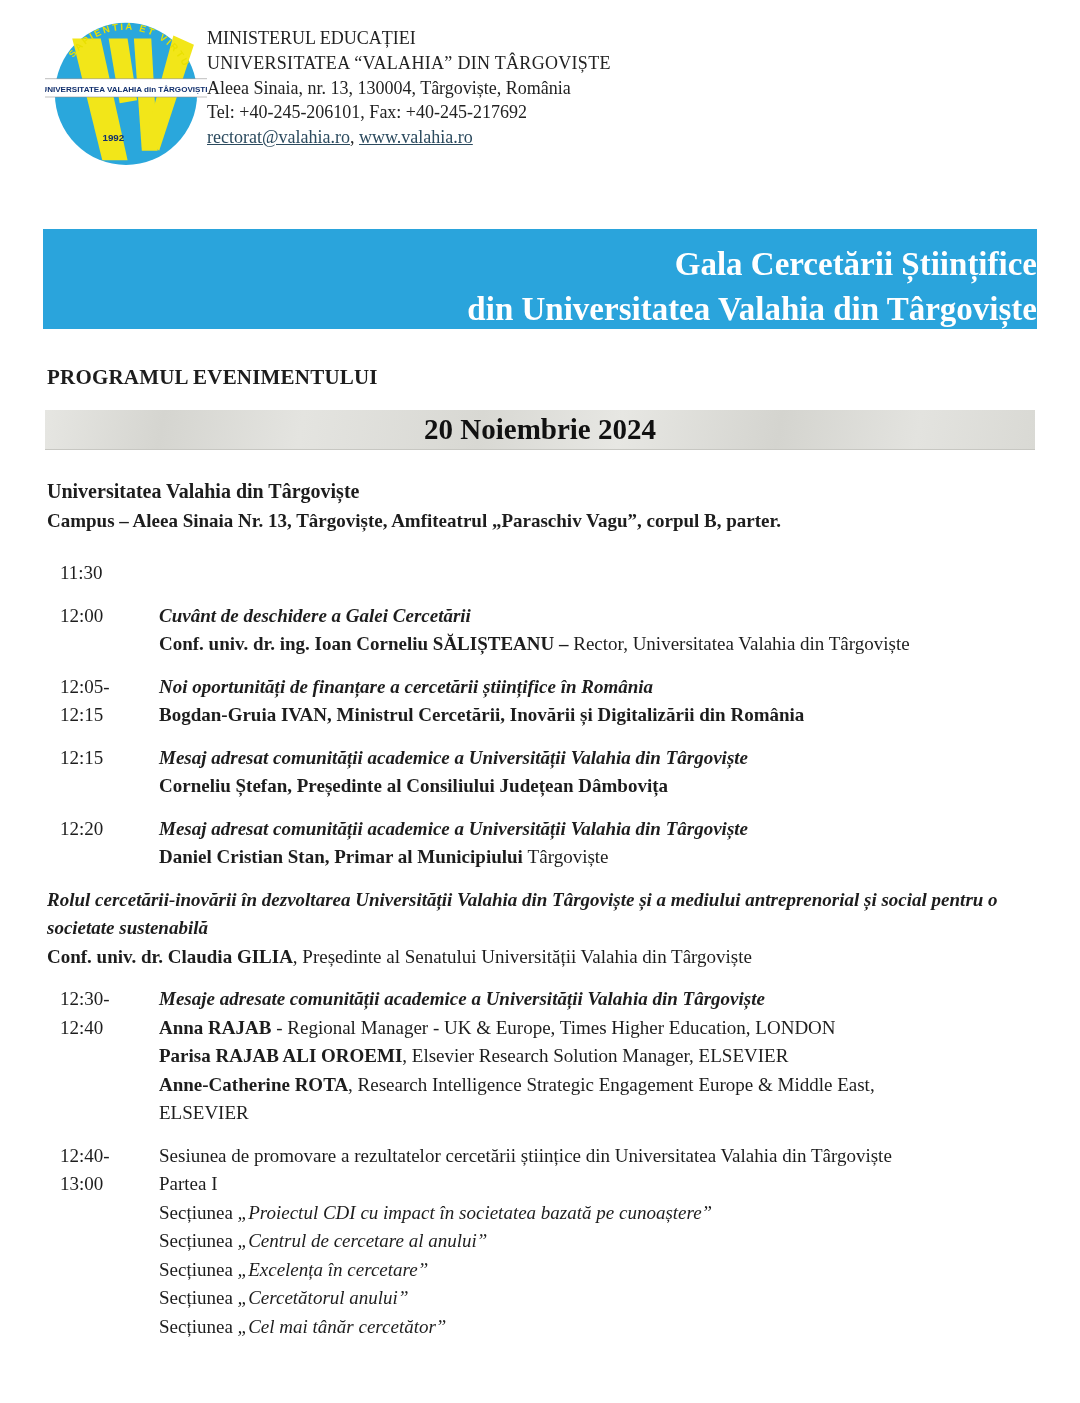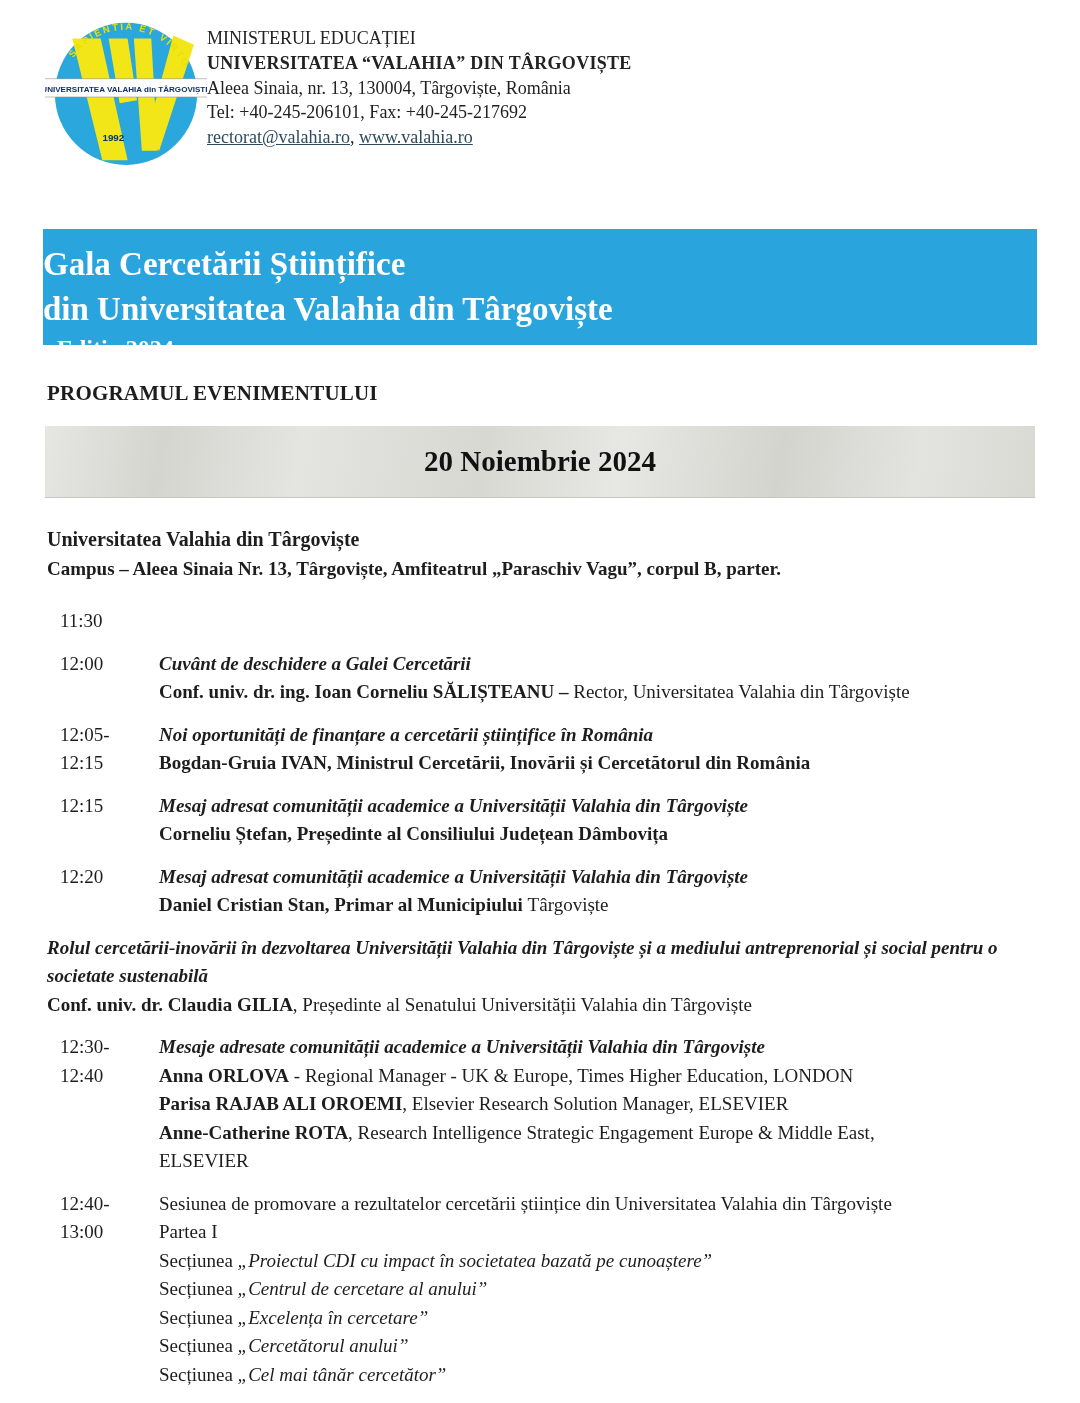--- a/index.html
+++ b/index.html
@@ -10,36 +10,36 @@
     margin:0 auto;
     background:#ffffff;
     font-family:"Liberation Serif","DejaVu Serif",serif;
     color:#1d1d1d;
     overflow:hidden;
   }
   
   .header-row { display:flex; align-items:flex-start; padding:18px 40px 0 45px; }
   .logo-wrap { width:162px; height:158px; flex:none; }
   .contact { flex:1; text-align:left; font-size:18px; line-height:1.38; padding-top:8px; color:#222; }
-  .contact .ln2 { letter-spacing:0.3px;font-weight:bold; }
+  .contact .ln2 { letter-spacing:0.3px; }
   .contact a { color:#2b4a5e; text-decoration:underline; cursor:pointer; }
   
   .banner {
-    margin:53px 43px 0 43px; height:116px;
+    margin:53px 43px 0 43px; height:100px;
     background:#2aa4dc; color:#ffffff;
-    text-align:left; padding-top:13px;
+    text-align:right; padding-top:13px;
   }
   .banner .b1 { font-size:33px; font-weight:bold; line-height:1.35; }
   .banner .b2 { font-size:33px; font-weight:bold; line-height:1.35; }
   .banner .b3 { font-size:24px; font-weight:bold; line-height:1.45; }
   
   .prog-heading { margin:36px 45px 0 47px; font-size:21px; font-weight:bold; letter-spacing:0.2px; }
   
   .date-band {
-    margin:20px 45px 0 45px; height:72px;
+    margin:20px 45px 0 45px; height:40px;
     background:
       linear-gradient(100deg, #e6e6e2 0%, #d5d5d0 12%, #e4e4e0 26%, #d8d8d3 44%, #e7e7e3 58%, #d4d4cf 74%, #e3e3df 88%, #d9d9d4 100%);
     border-bottom:1px solid #c7c7c2;
     display:flex; align-items:center; justify-content:center;
   }
   .date-band .date-text { font-size:29px; font-weight:bold; color:#111; }
   
   .venue { margin:26px 45px 0 47px; }
   .venue-title { font-size:20px; font-weight:bold; line-height:1.5; }
   .venue-sub { font-size:19px; font-weight:bold; line-height:1.55; }
@@ -126,21 +126,21 @@
           <div class="line"><span class="seg-b">Conf. univ. dr. ing. Ioan Corneliu SĂLIȘTEANU – </span><span class="seg-n">Rector, Universitatea Valahia din Târgoviște</span></div>
         </div>
       </div>
       <div class="entry">
         <div class="time-cell">
           <div class="time-line">12:05-</div>
           <div class="time-line">12:15</div>
         </div>
         <div class="content-cell">
           <div class="line"><span class="seg-bi">Noi oportunități de finanțare a cercetării științifice în România</span></div>
-          <div class="line"><span class="seg-b">Bogdan-Gruia IVAN, Ministrul Cercetării, Inovării și Cercetătorul din România</span></div>
+          <div class="line"><span class="seg-b">Bogdan-Gruia IVAN, Ministrul Cercetării, Inovării și Digitalizării din România</span></div>
         </div>
       </div>
       <div class="entry">
         <div class="time-cell">
           <div class="time-line">12:15</div>
         </div>
         <div class="content-cell">
           <div class="line"><span class="seg-bi">Mesaj adresat comunității academice a Universității Valahia din Târgoviște</span></div>
           <div class="line"><span class="seg-b">Corneliu Ștefan, Președinte al Consiliului Județean Dâmbovița</span></div>
         </div>
@@ -160,21 +160,21 @@
           <div class="line"><span class="seg-b">Conf. univ. dr. Claudia GILIA</span><span class="seg-n">, Președinte al Senatului Universității Valahia din Târgoviște</span></div>
         </div>
       </div>
       <div class="entry">
         <div class="time-cell">
           <div class="time-line">12:30-</div>
           <div class="time-line">12:40</div>
         </div>
         <div class="content-cell">
           <div class="line"><span class="seg-bi">Mesaje adresate comunității academice a Universității Valahia din Târgoviște</span></div>
-          <div class="line"><span class="seg-b">Anna ORLOVA</span><span class="seg-n"> - Regional Manager - UK &amp; Europe, Times Higher Education, LONDON</span></div>
+          <div class="line"><span class="seg-b">Anna RAJAB</span><span class="seg-n"> - Regional Manager - UK &amp; Europe, Times Higher Education, LONDON</span></div>
           <div class="line"><span class="seg-b">Parisa RAJAB ALI OROEMI</span><span class="seg-n">, Elsevier Research Solution Manager, ELSEVIER</span></div>
           <div class="line"><span class="seg-b">Anne-Catherine ROTA</span><span class="seg-n">, Research Intelligence Strategic Engagement Europe &amp; Middle East,</span></div>
           <div class="line"><span class="seg-n">ELSEVIER</span></div>
         </div>
       </div>
       <div class="entry">
         <div class="time-cell">
           <div class="time-line">12:40-</div>
           <div class="time-line">13:00</div>
         </div>

